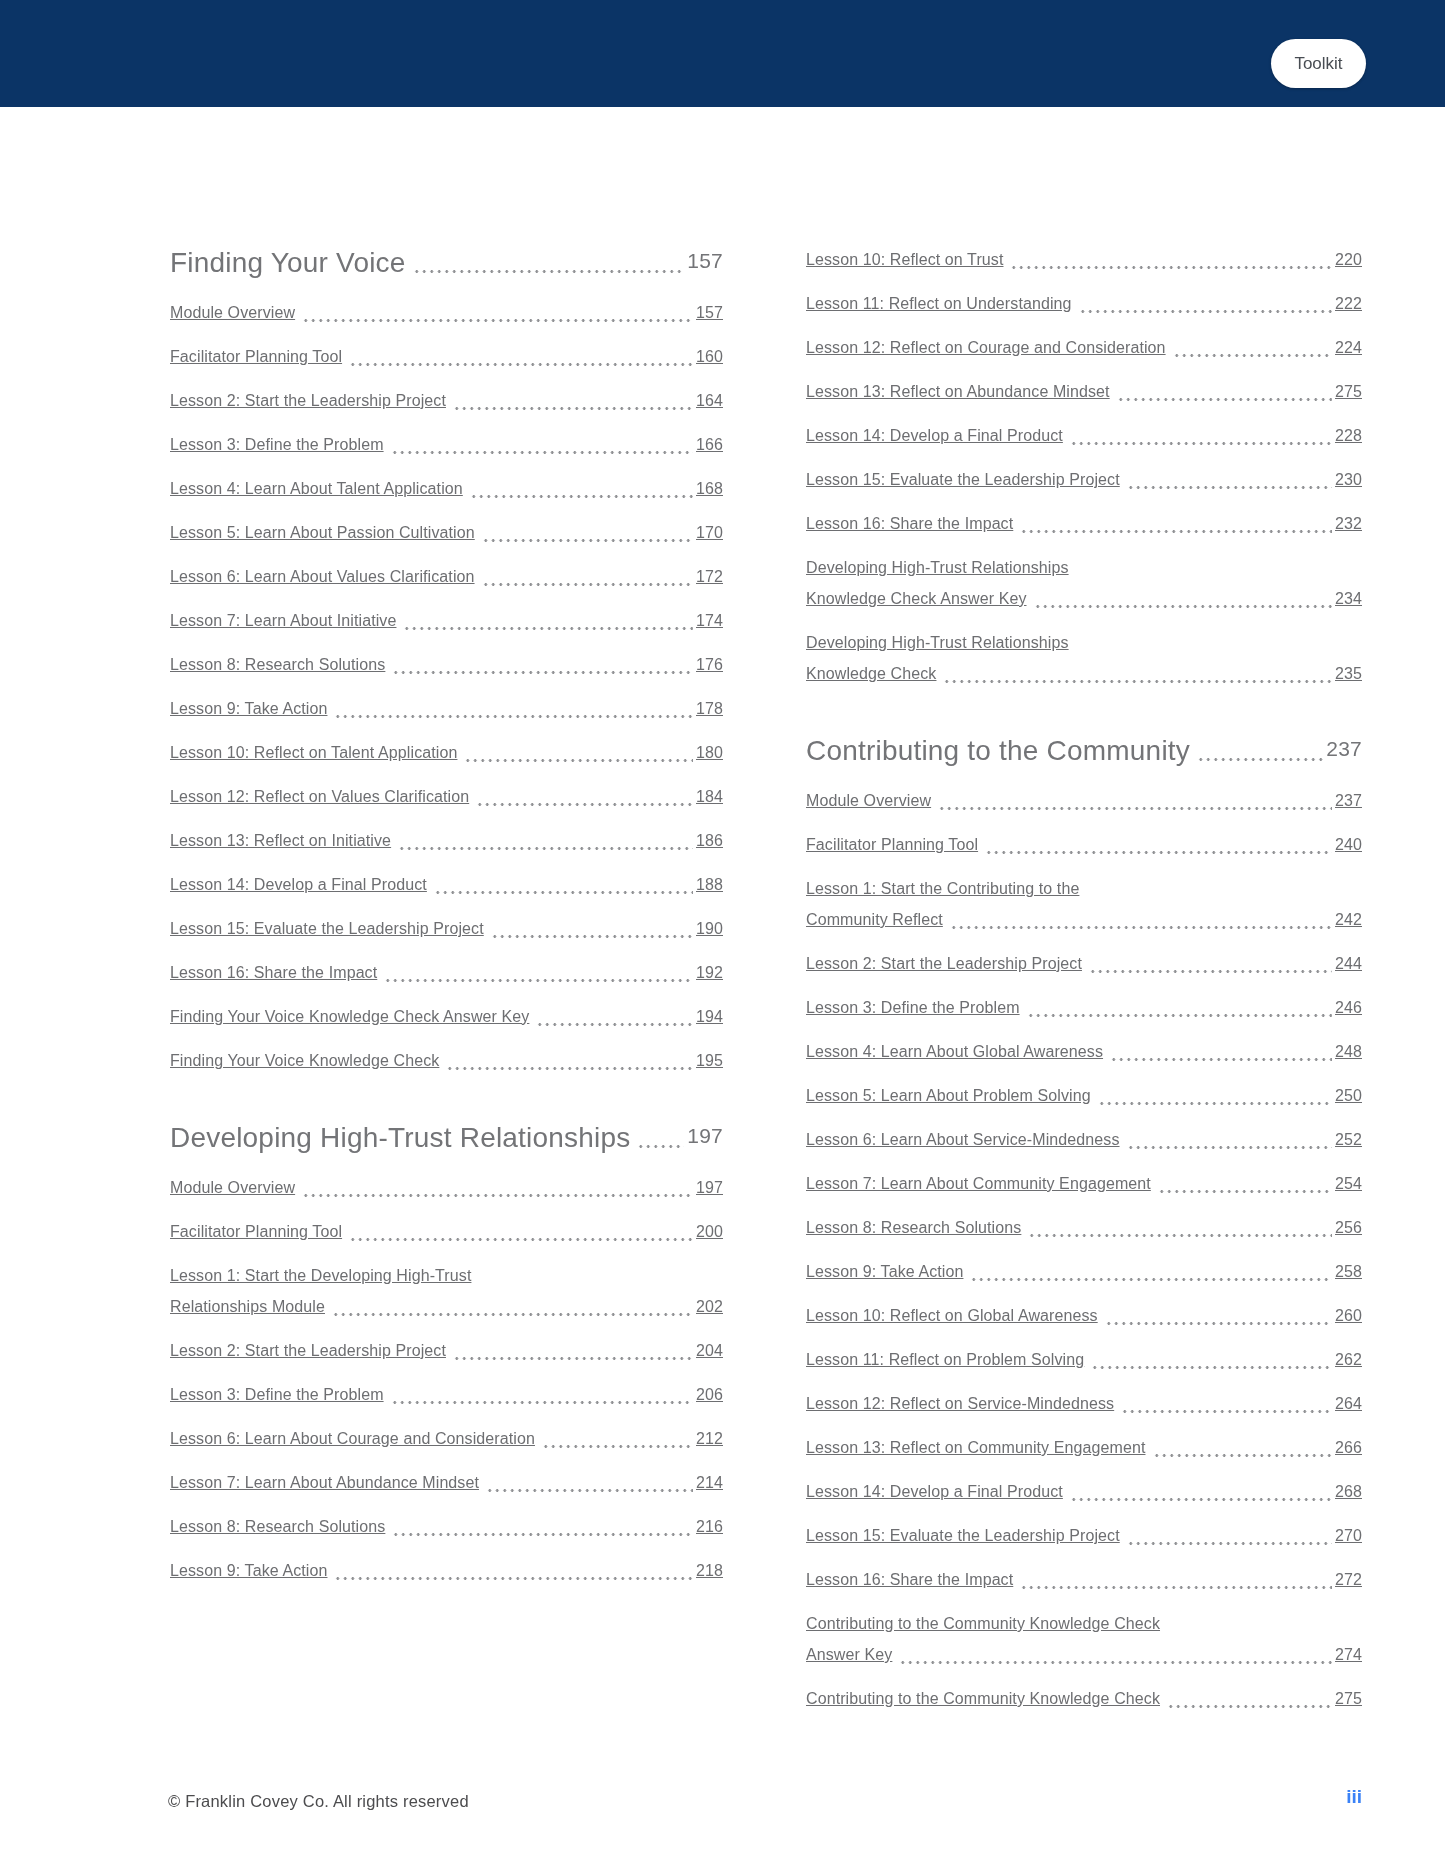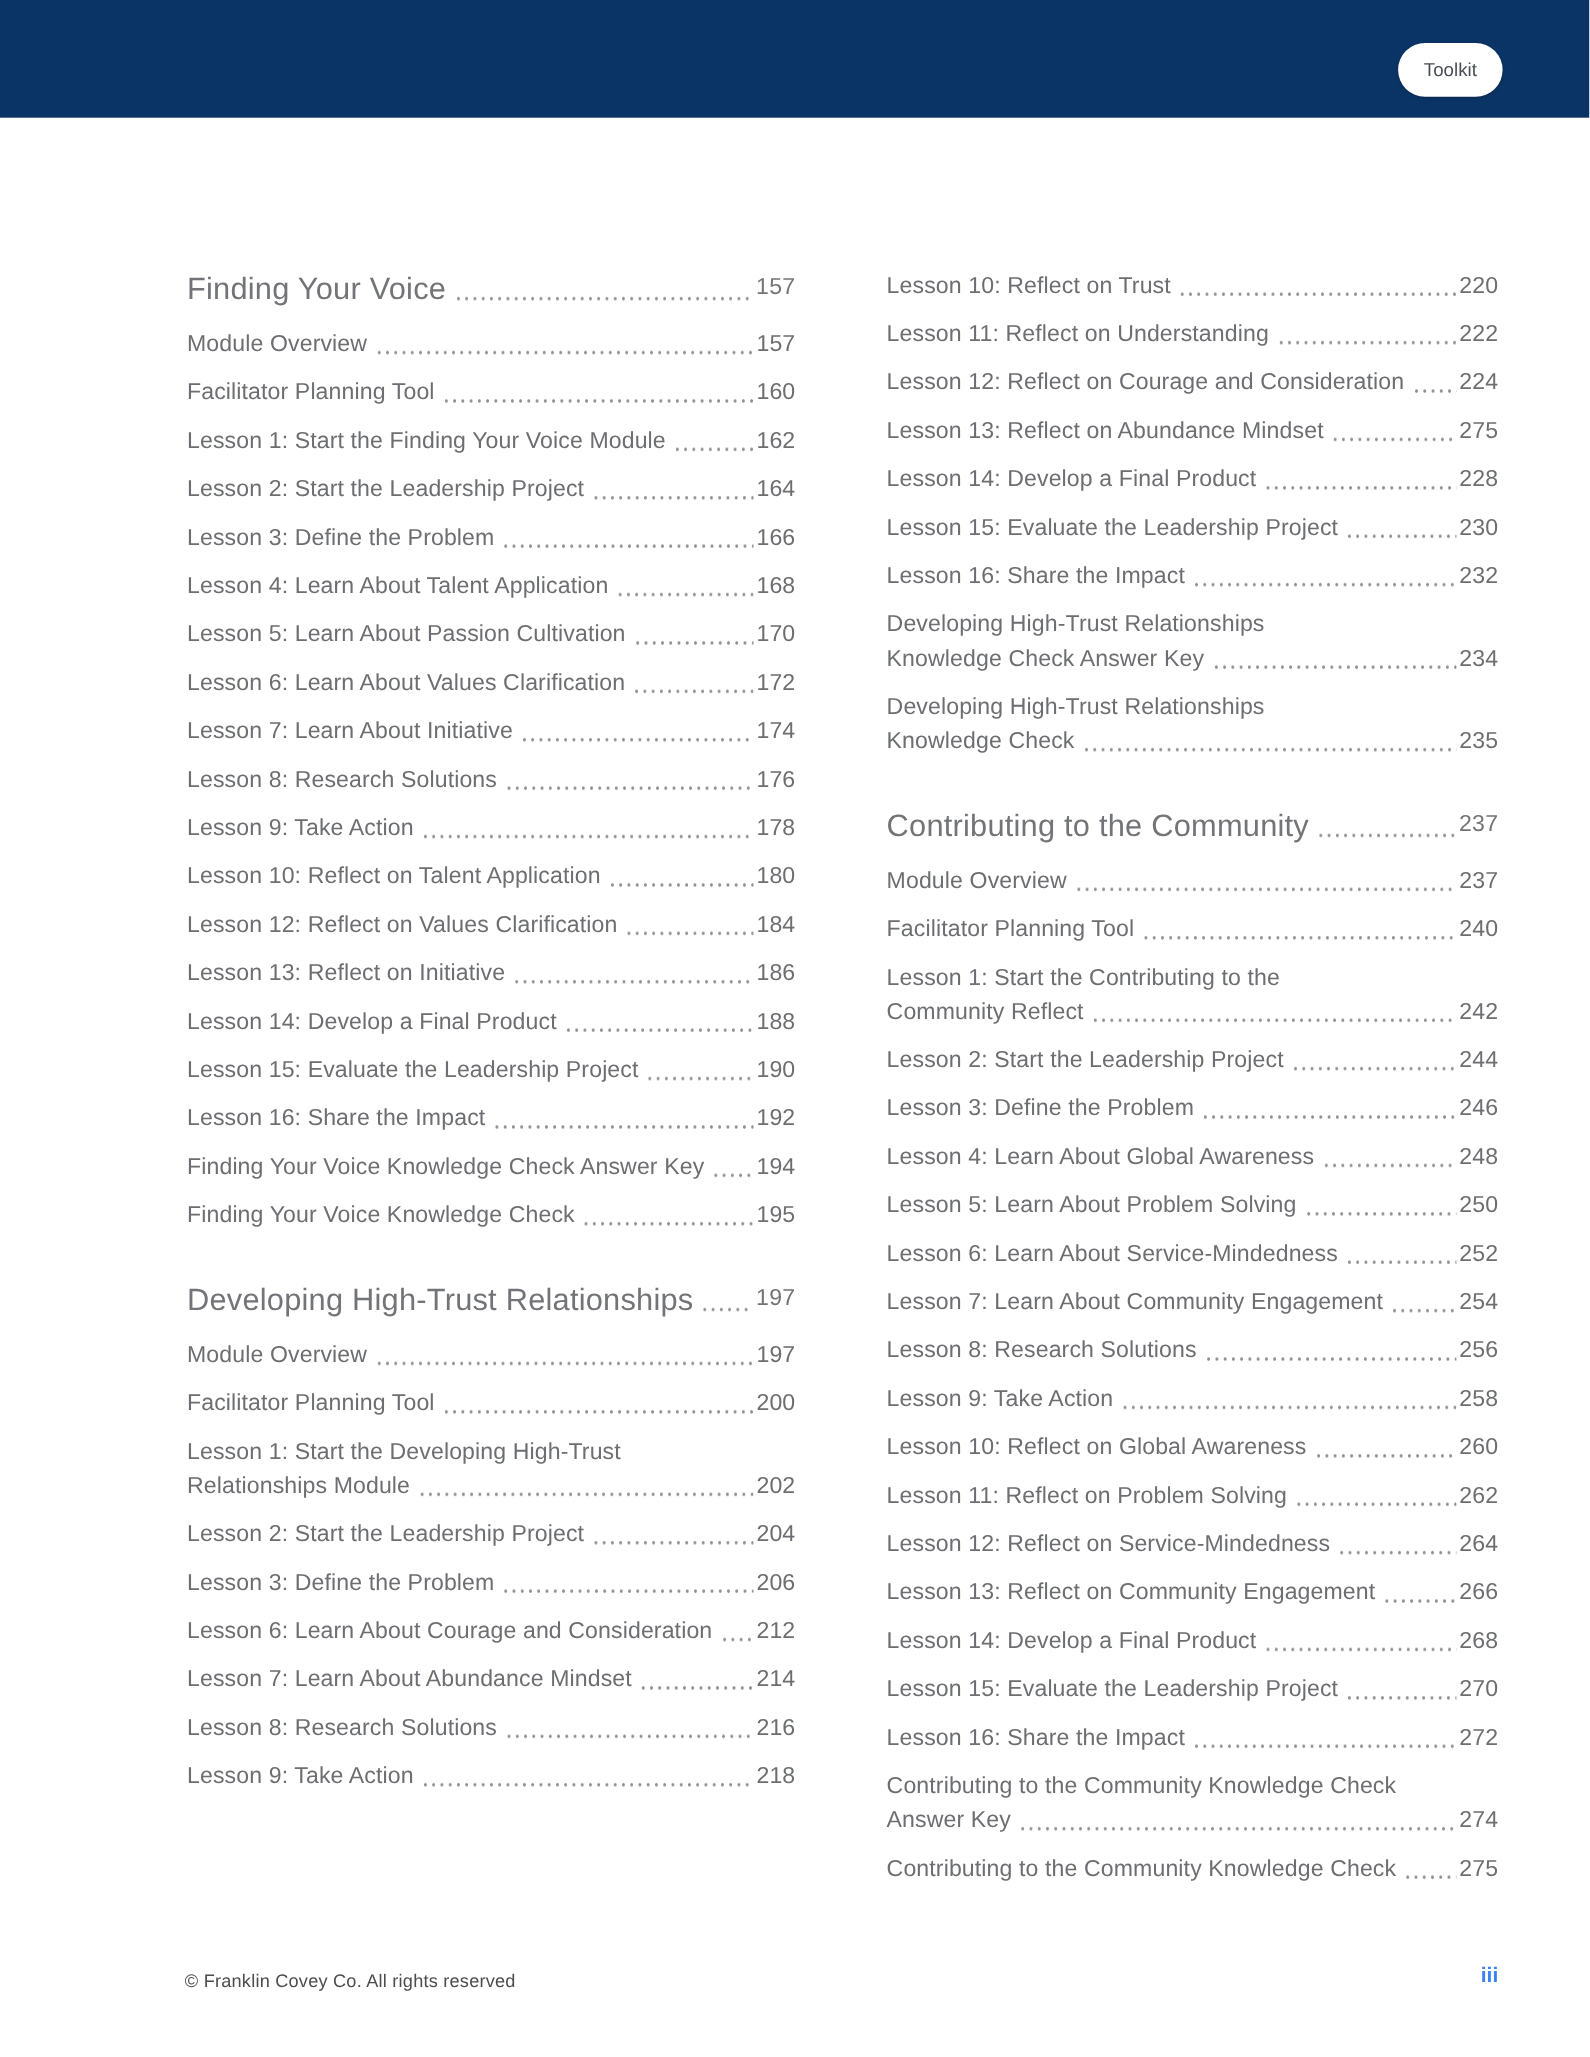--- a/index.html
+++ b/index.html
@@ -32,22 +32,22 @@
 
   .section-heading{
     display:flex;align-items:flex-start;
     font-size:28px;line-height:38px;color:#737477;
     margin-bottom:15px;letter-spacing:.2px;
     cursor:pointer;
   }
   .section-heading .page-num{font-size:21px;line-height:34px;}
 
   .toc-entry{
-    font-size:21px;line-height:31px;color:#6d6e71;
-    margin-bottom:13px;letter-spacing:.1px;cursor:pointer;
+    font-size:16px;line-height:31px;color:#6d6e71;
+    margin-bottom:13px;letter-spacing:.1px;cursor:pointer;text-decoration:underline;
   }
   .toc-entry .row{display:flex;}
   .entry-label{white-space:nowrap;}
   .page-num{white-space:nowrap;}
 
   .dot-leader{
     flex:1;align-self:flex-end;height:5px;min-width:12px;
     margin:0 3px 5px 7px;
     background-image:radial-gradient(circle,#909194 1.2px,transparent 1.7px);
     background-size:7.5px 5px;background-repeat:repeat-x;background-position:0 50%;
@@ -86,27 +86,20 @@
       </div>
       <div class="toc-entry">
         <div class="row">
           <span class="entry-label">Facilitator Planning Tool</span>
           <span class="dot-leader"></span>
           <span class="page-num">160</span>
         </div>
       </div>
       <div class="toc-entry">
         <div class="row">
-          <span class="entry-label">Lesson 1: Start the Finding Your Voice Module</span>
-          <span class="dot-leader"></span>
-          <span class="page-num">162</span>
-        </div>
-      </div>
-      <div class="toc-entry">
-        <div class="row">
           <span class="entry-label">Lesson 2: Start the Leadership Project</span>
           <span class="dot-leader"></span>
           <span class="page-num">164</span>
         </div>
       </div>
       <div class="toc-entry">
         <div class="row">
           <span class="entry-label">Lesson 3: Define the Problem</span>
           <span class="dot-leader"></span>
           <span class="page-num">166</span>

